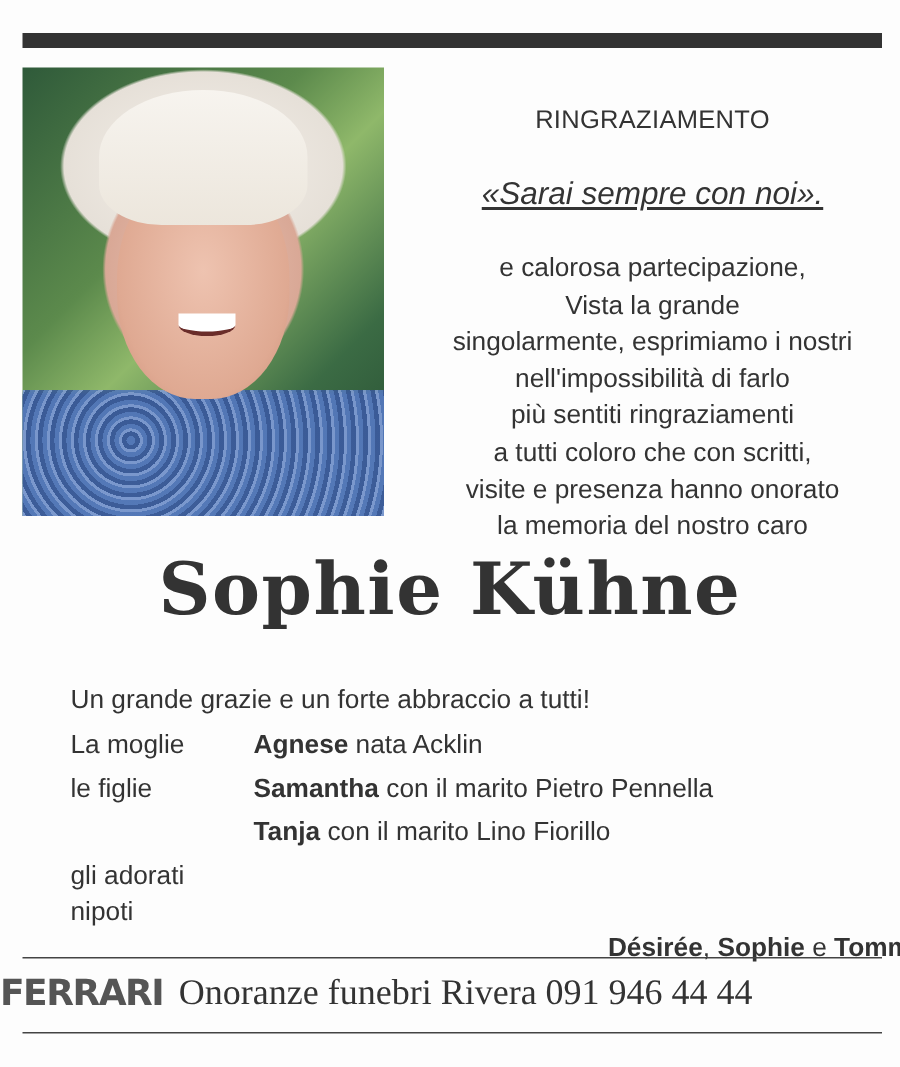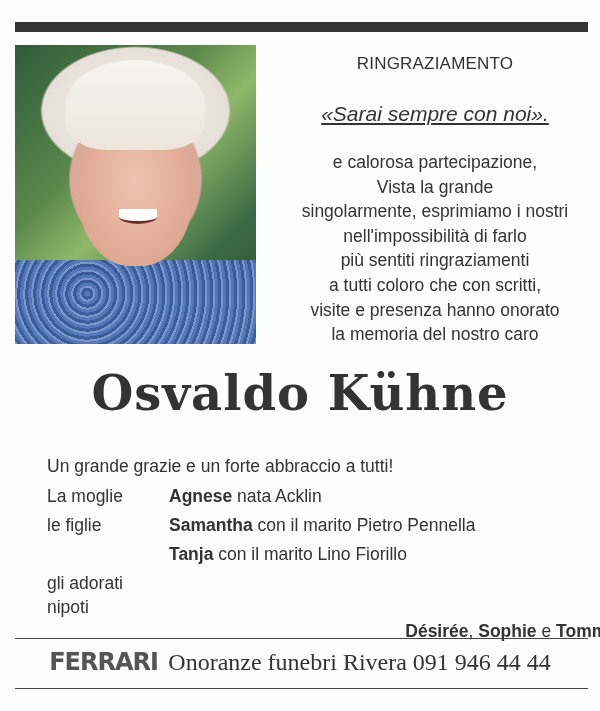--- a/index.html
+++ b/index.html
@@ -13,36 +13,36 @@
                        linear-gradient(135deg, #2f5a3a 0%, #5c8a4c 35%, #8fb86a 50%, #3b6b44 75%, #244a30 100%); }
   .photo .shirt { position: absolute; left: 0; bottom: 0; width: 100%; height: 28%;
                   background: repeating-radial-gradient(circle at 30% 40%, #5479b8 0 3px, #3a5a96 3px 6px, #7f9cd0 6px 8px); opacity: .9; }
   .photo .face { position: absolute; left: 26%; top: 22%; width: 48%; height: 52%; border-radius: 48% 48% 45% 45%;
                  background: radial-gradient(ellipse at 50% 45%, #eec3b0 0%, #dfa992 70%, #c98e78 100%); }
   .photo .hair { position: absolute; left: 21%; top: 5%; width: 58%; height: 30%; border-radius: 50% 50% 30% 30%;
                  background: linear-gradient(180deg, #f7f4ef 0%, #ece6dc 100%); }
   .photo .mouth { position: absolute; left: 43%; top: 55%; width: 16%; height: 4%; border-radius: 0 0 50% 50%;
                   background: #fff; border-bottom: 3px solid #6a2d2a; }
   .right-col { position: absolute; left: 285px; top: 52px; width: 300px; text-align: center; }
-  .heading { font-size: 17px; letter-spacing: 0.2px; margin: 0; line-height: 24px; }
+  .heading { font-size: 17px; letter-spacing: 0.2px; margin: 16px; line-height: 24px; }
   .quote { font-style: italic; font-size: 21px; margin: 26px 0 0 0; line-height: 24px; text-decoration: underline; }
   .body-text { font-size: 17.5px; line-height: 24.6px; margin: 24px 0 0 0; }
   .body-text span { display: block; }
   .name { position: absolute; left: 0; top: 365px; width: 600px; text-align: center;
           font-family: "DejaVu Serif", "Liberation Serif", serif; font-weight: bold; font-size: 48px;
           letter-spacing: 1px; color: #333; margin: 0; }
   .family { position: absolute; left: 15px; top: 452px; width: 570px; font-size: 17.5px; line-height: 29px; margin-left: 32px; }
   .family .thanks { display: block; margin-bottom: 1px; }
   .row { display: flex; }
   .row .lbl { width: 122px; flex: none; }
   .row .val b { font-weight: bold; }
   .row .lbl2 { line-height: 24px; }
   .sep { position: absolute; left: 15px; width: 573px; height: 1px; background: #444; }
   .sep.s1 { top: 638px; } .sep.s2 { top: 688px; }
-  .footer { position: absolute; left: 0; top: 648px; width: 600px; text-align: center; white-space: nowrap; }
+  .footer { position: absolute; left: 0; top: 648px; width: 600px; white-space: nowrap; }
   .brand { font-family: "DejaVu Sans", sans-serif; font-weight: bold; font-size: 24px; letter-spacing: -1px;
            color: #555; vertical-align: middle; }
   .footer-text { font-family: "Liberation Serif", "DejaVu Serif", serif; font-size: 24px; color: #333; vertical-align: middle; margin-left: 6px; }
 </style>
 </head>
 <body>
 
 <div class="top-bar"></div>
 
 <div class="photo">
@@ -60,21 +60,21 @@
     <span>Vista la grande</span>
     <span>singolarmente, esprimiamo i nostri</span>
     <span>nell'impossibilità di farlo</span>
     <span>più sentiti ringraziamenti</span>
     <span>a tutti coloro che con scritti,</span>
     <span>visite e presenza hanno onorato</span>
     <span>la memoria del nostro caro</span>
   </p>
 </div>
 
-<h1 class="name">Osvaldo Kühne</h1>
+<h1 class="name">Sophie Kühne</h1>
 
 <div class="family">
   <span class="thanks">Un grande grazie e un forte abbraccio a tutti!</span>
 
   <div class="row">
     <span class="lbl">La moglie</span>
     <span class="val"><b>Agnese</b><span> nata Acklin</span></span>
   </div>
 
   <div class="row">

